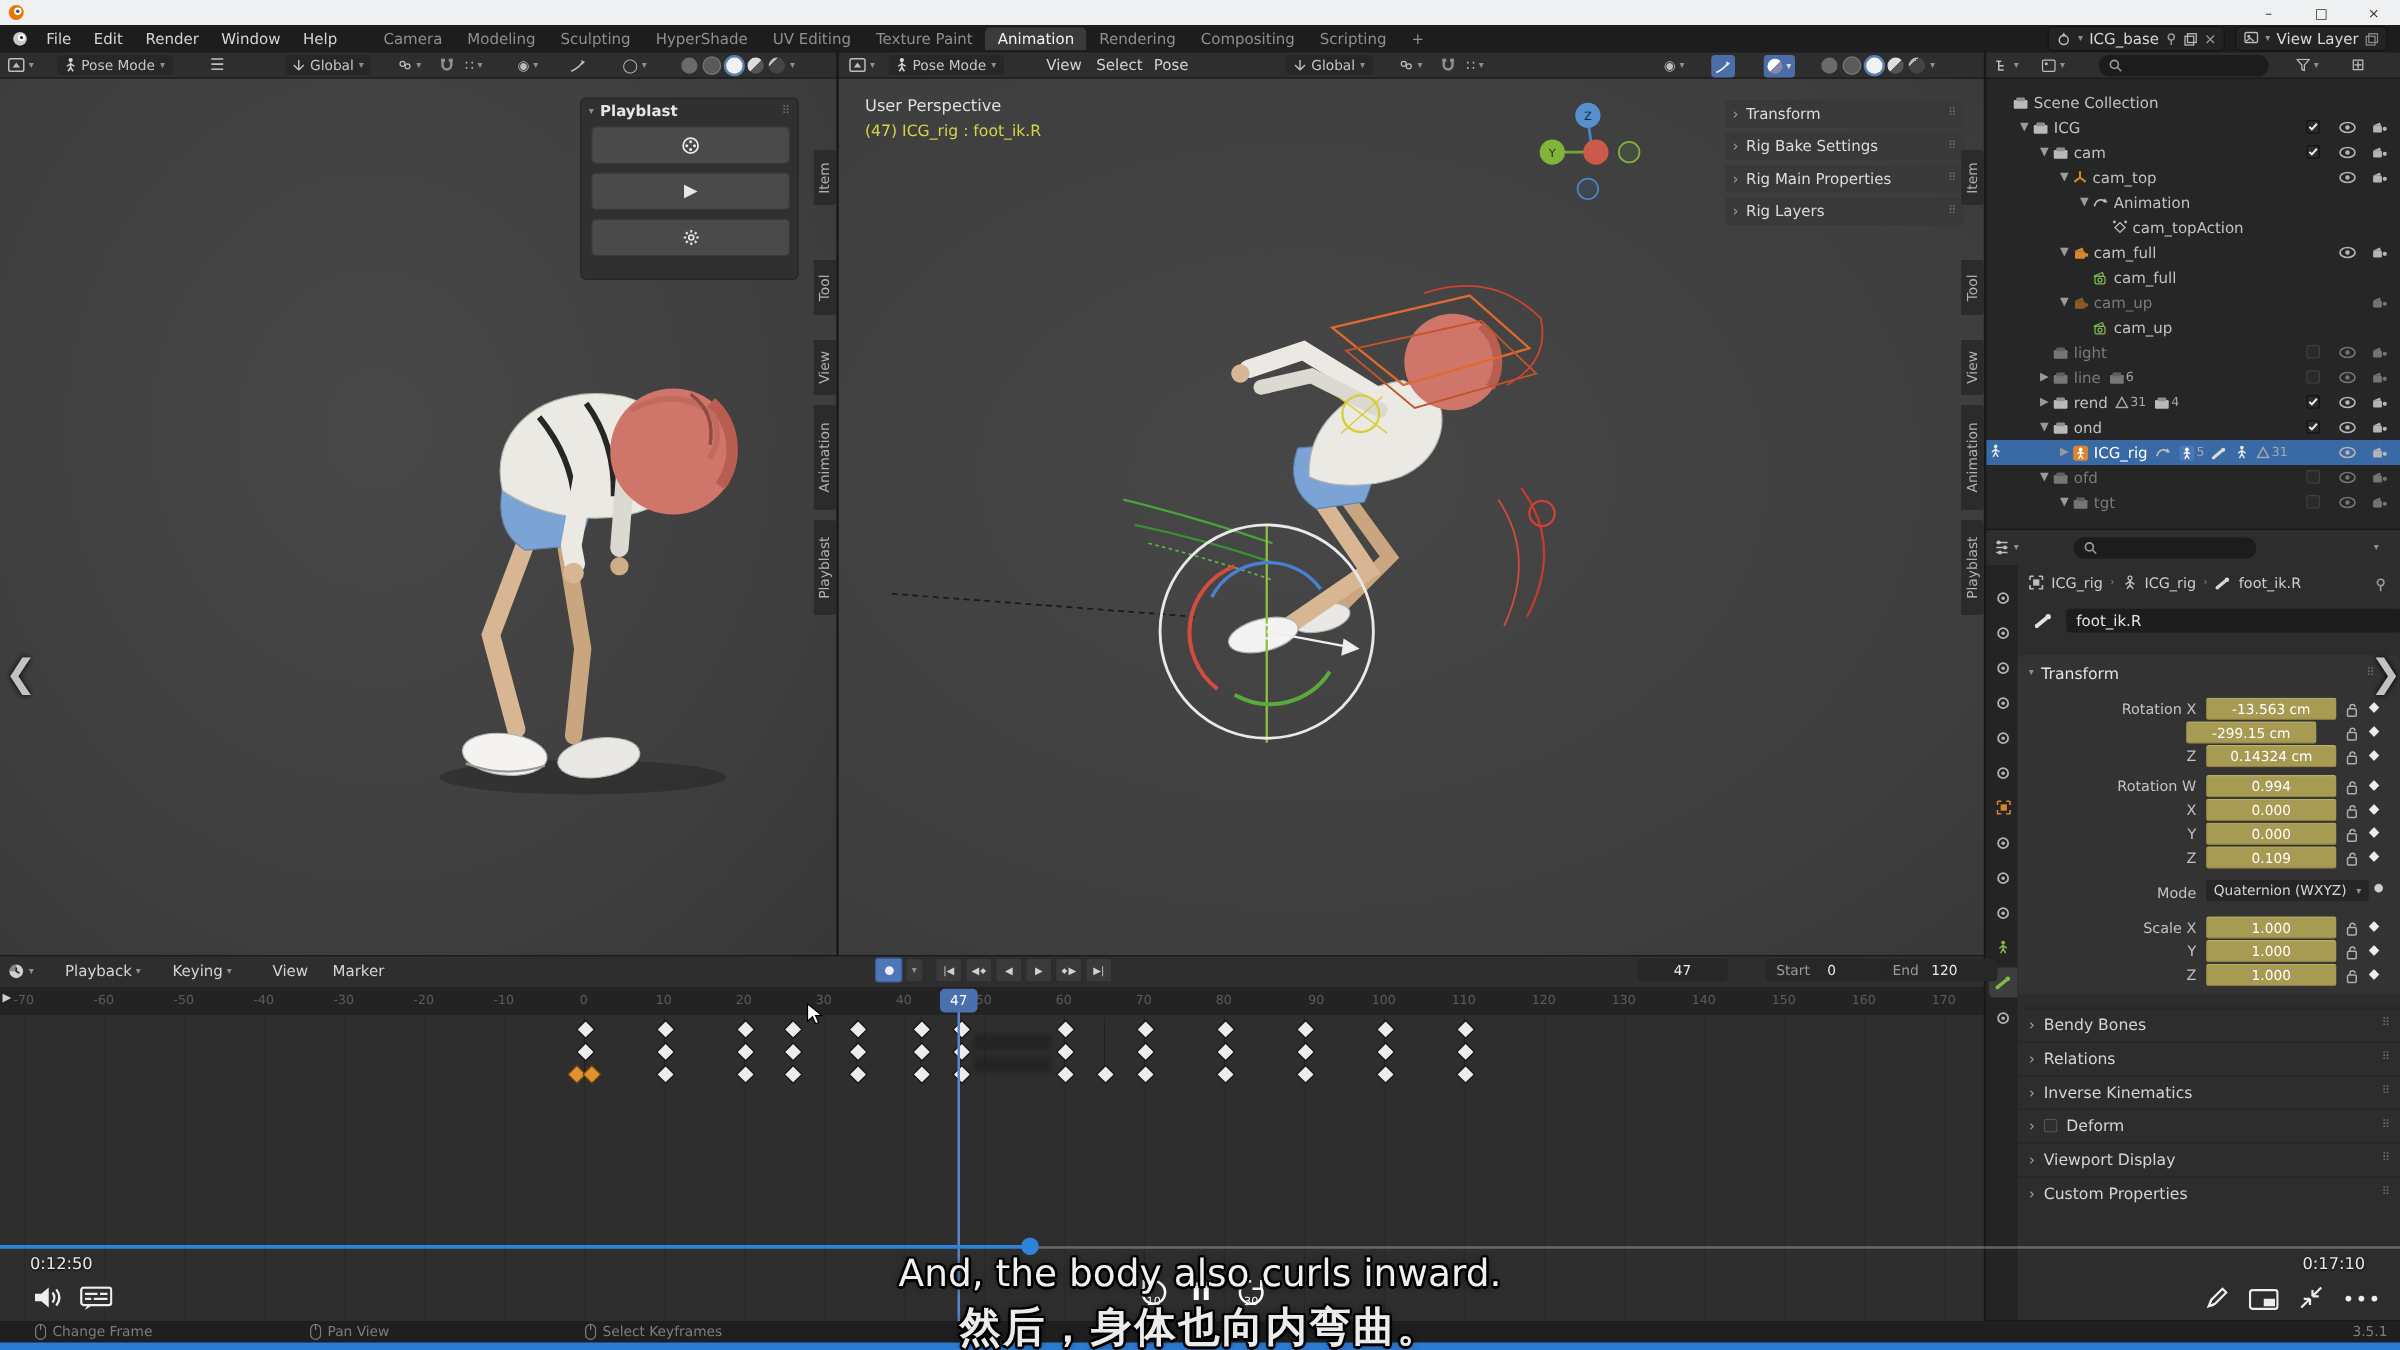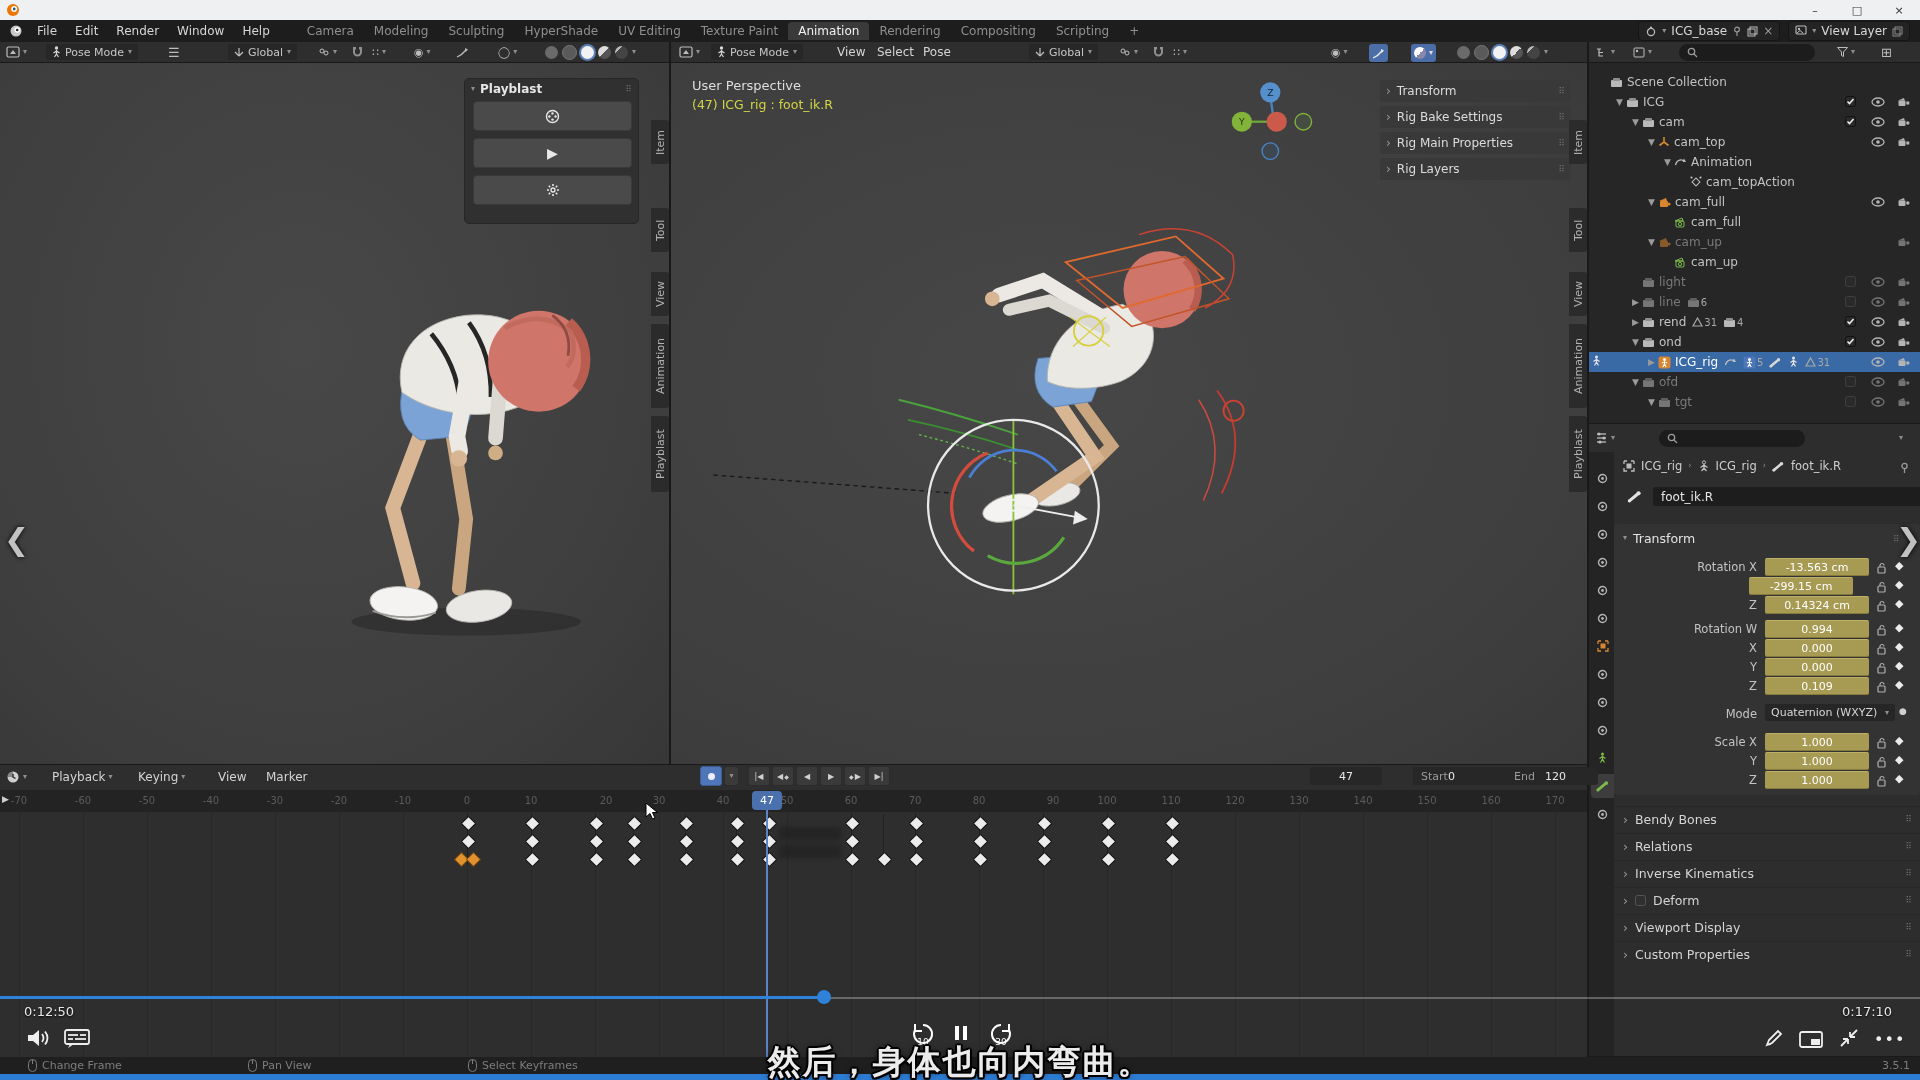--- a/index.html
+++ b/index.html
@@ -1179,21 +1179,21 @@
       <span class="tbtn">▶</span>
       <span class="tbtn"><span style="font-size:6px;">◆</span>▶</span>
       <span class="tbtn">▶|</span>
     </span>
 
     <span class="hi" style="left:1310px;top:3px;">
       <span style="background:#272727;border-radius:3px;width:72px;height:18px;display:flex;align-items:center;justify-content:center;color:#e8e8e8;">47</span>
     </span>
 
     <span class="hi" style="left:1413px;top:3px;">
-      <span style="background:#272727;border-radius:3px;width:88px;height:18px;display:flex;align-items:center;padding:0 8px;">
+      <span style="background:#272727;border-radius:3px;width:88px;height:18px;display:flex;align-items:center;padding:0 8px;gap:14px;">
         <span style="color:#9a9a9a;">Start</span>
           <span style="color:#e8e8e8;">0</span>
       </span>
     </span>
     <span class="hi" style="left:1506px;top:3px;">
       <span style="background:#272727;border-radius:3px;width:76px;height:18px;display:flex;align-items:center;padding:0 8px;gap:10px;">
         <span style="color:#9a9a9a;">End</span>
           <span style="color:#e8e8e8;">120</span>
       </span>
     </span>
@@ -1202,21 +1202,21 @@
   <div id="tl-ruler">
       <span class="tick" style="left: 19px;">-70</span>
       <span class="tick" style="left: 83px;">-60</span>
       <span class="tick" style="left: 147px;">-50</span>
       <span class="tick" style="left: 211px;">-40</span>
       <span class="tick" style="left: 275px;">-30</span>
       <span class="tick" style="left: 339px;">-20</span>
       <span class="tick" style="left: 403px;">-10</span>
       <span class="tick" style="left: 467px;">0</span>
       <span class="tick" style="left: 531px;">10</span>
-      <span class="tick" style="left: 595px; margin-left: 11px;">20</span>
+      <span class="tick" style="left: 595px;">20</span>
       <span class="tick" style="left: 659px;">30</span>
       <span class="tick" style="left: 723px;">40</span>
       <span class="tick" style="left: 787px;">50</span>
       <span class="tick" style="left: 851px;">60</span>
       <span class="tick" style="left: 915px;">70</span>
       <span class="tick" style="left: 979px;">80</span>
       <span class="tick" style="left: 1053px; text-align: center;">90</span>
       <span class="tick" style="left: 1107px;">100</span>
       <span class="tick" style="left: 1171px;">110</span>
       <span class="tick" style="left: 1235px;">120</span>
@@ -1390,15 +1390,16 @@
       <rect x="12" y="8" width="9" height="6" fill="#eee"></rect>
     </svg>
   <svg class="pico" style="left:1839px;top:1028px;" width="20" height="20" viewBox="0 0 20 20">
       <path d="M18 2 L11 9 M11 9 H16 M11 9 V4 M2 18 L9 11 M9 11 H4 M9 11 V16" stroke="#eee" stroke-width="1.8" fill="none"></path>
     </svg>
   <span class="pico" style="left:1874px;top:1030px;font-size:16px;letter-spacing:1px;color:#eee;">•••</span>
 
   <span class="chev" style="left:4px;">❮</span>
   <span class="chev" style="left:1896px;">❯</span>
 
+  <div id="sub-en" class="sub">And, the body also curls inward.</div>
   <div id="sub-zh" class="sub">然后，身体也向内弯曲。</div>
 
 </div>
 
 </body></html>

